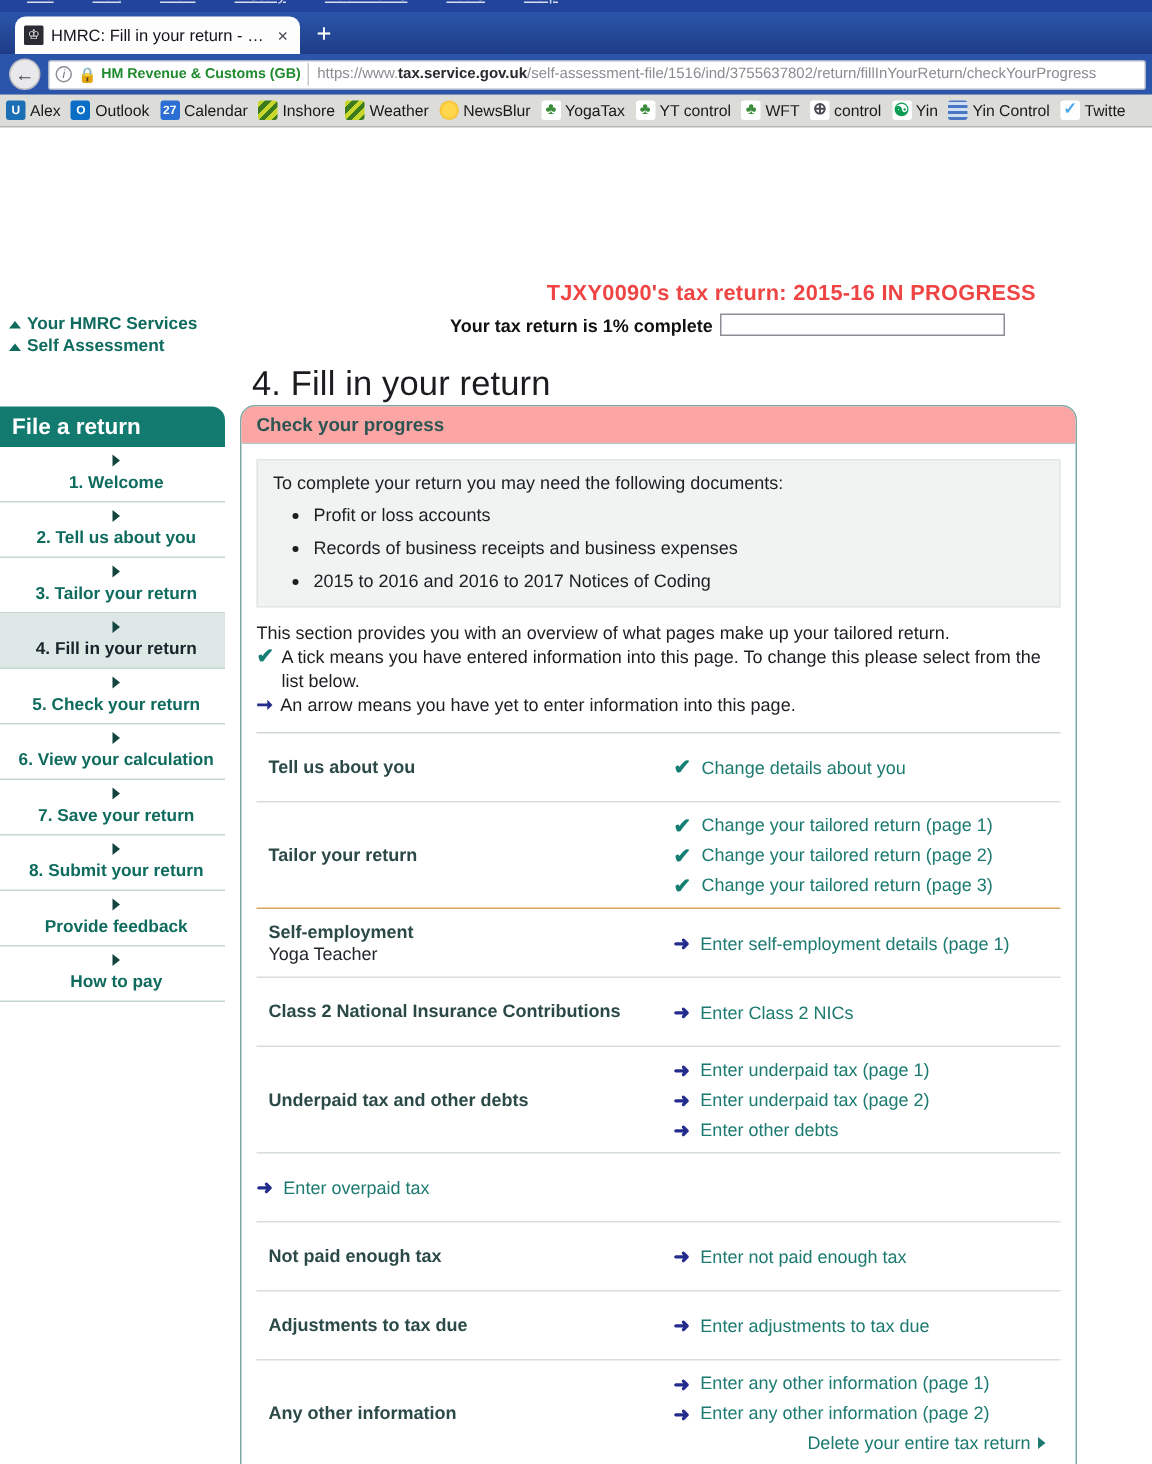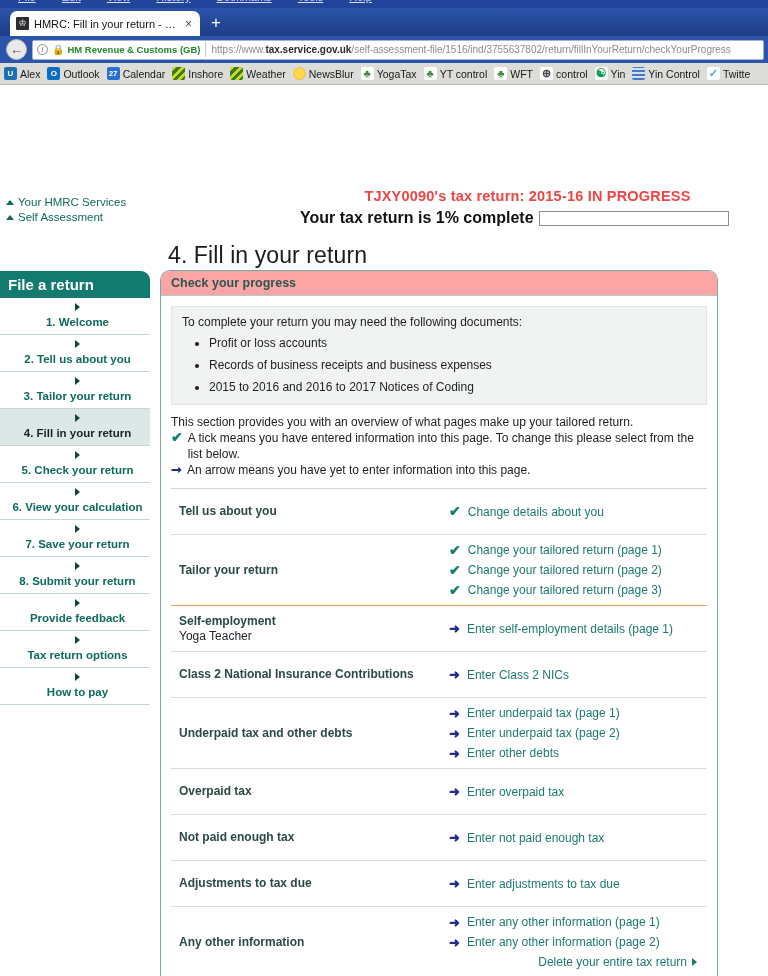--- a/index.html
+++ b/index.html
@@ -102,41 +102,41 @@
   .ico-tree{ background: #ffffff; color: #3b8c3b; font-size: 11px; line-height: 13px; }
   .ico-glb { background: #ffffff; color: #4a4a52; font-size: 11px; line-height: 12px; }
   .ico-yin { background: #ffffff; color: #0e9c52; font-size: 12px; line-height: 13px; }
   .ico-grid{ background: repeating-linear-gradient(0deg,#4a76c4 0 2px,#cfe0f5 2px 4px); }
   .ico-tw  { background: #ffffff; color: #4ca8e8; font-size: 11px; line-height: 13px; }
 
   
   .page { position: relative; width: 768px; height: 878px; background: #fff; }
 
   .hmrc-links {
-    position: absolute; left: 6px; top: 110px;
-    font-size: 11.5px; font-weight: normal; color: #0e6b5e; line-height: 15px;
+    position: absolute; left: 6px; top: 124px;
+    font-size: 11.5px; font-weight: bold; color: #0e6b5e; line-height: 15px;
   }
   .hmrc-links div { display: flex; align-items: center; gap: 4px; }
   .tri-up {
     width: 0; height: 0; flex: 0 0 auto;
     border-left: 4px solid transparent; border-right: 4px solid transparent;
     border-bottom: 5px solid #0e6b5e;
   }
 
   .return-head {
     position: absolute; left: 330px; top: 103px; width: 395px;
     text-align: center;
     font-size: 14.5px; font-weight: bold; color: #ef4444;
     letter-spacing: .2px; white-space: nowrap;
   }
   .progress-row {
     position: absolute; left: 300px; top: 124px;
     display: flex; align-items: center; gap: 5px;
   }
-  .progress-label { font-size: 16px; font-weight: bold; color: #111114; white-space: nowrap; }
+  .progress-label { font-size: 12px; font-weight: bold; color: #111114; white-space: nowrap; }
   .progress-track {
     width: 190px; height: 15px; background: #ffffff;
     border: 1px solid #8d8d95;
   }
   .progress-fill { height: 100%; background: #2c7f77; }
 
   h1.page-title {
     position: absolute; left: 168px; top: 157px; margin: 0;
     font-size: 23px; font-weight: normal; color: #1b1b20;
     letter-spacing: .1px;
@@ -379,24 +379,20 @@
         <div class="sb-item">
           <span class="tri-right"></span>
           <span>8. Submit your return</span>
         </div>
         <div class="sb-item">
           <span class="tri-right"></span>
           <span>Provide feedback</span>
         </div>
         <div class="sb-item">
           <span class="tri-right"></span>
-          <span>Tax return options</span>
-        </div>
-        <div class="sb-item">
-          <span class="tri-right"></span>
           <span>How to pay</span>
         </div>
       </div>
   </div>
 
   <div class="panel">
     <div class="panel-head">Check your progress</div>
     <div class="panel-body">
 
       <div class="docbox">
@@ -487,23 +483,20 @@
                 <span class="arrow">➜</span>
                 <span class="lnk-text">Enter underpaid tax (page 2)</span>
               </div>
               <div class="lnk">
                 <span class="arrow">➜</span>
                 <span class="lnk-text">Enter other debts</span>
               </div>
             </div>
           </div>
           <div class="srow">
-            <div class="srow-label">
-              <div>Overpaid tax</div>
-            </div>
             <div class="srow-links">
               <div class="lnk">
                 <span class="arrow">➜</span>
                 <span class="lnk-text">Enter overpaid tax</span>
               </div>
             </div>
           </div>
           <div class="srow">
             <div class="srow-label">
               <div>Not paid enough tax</div>

